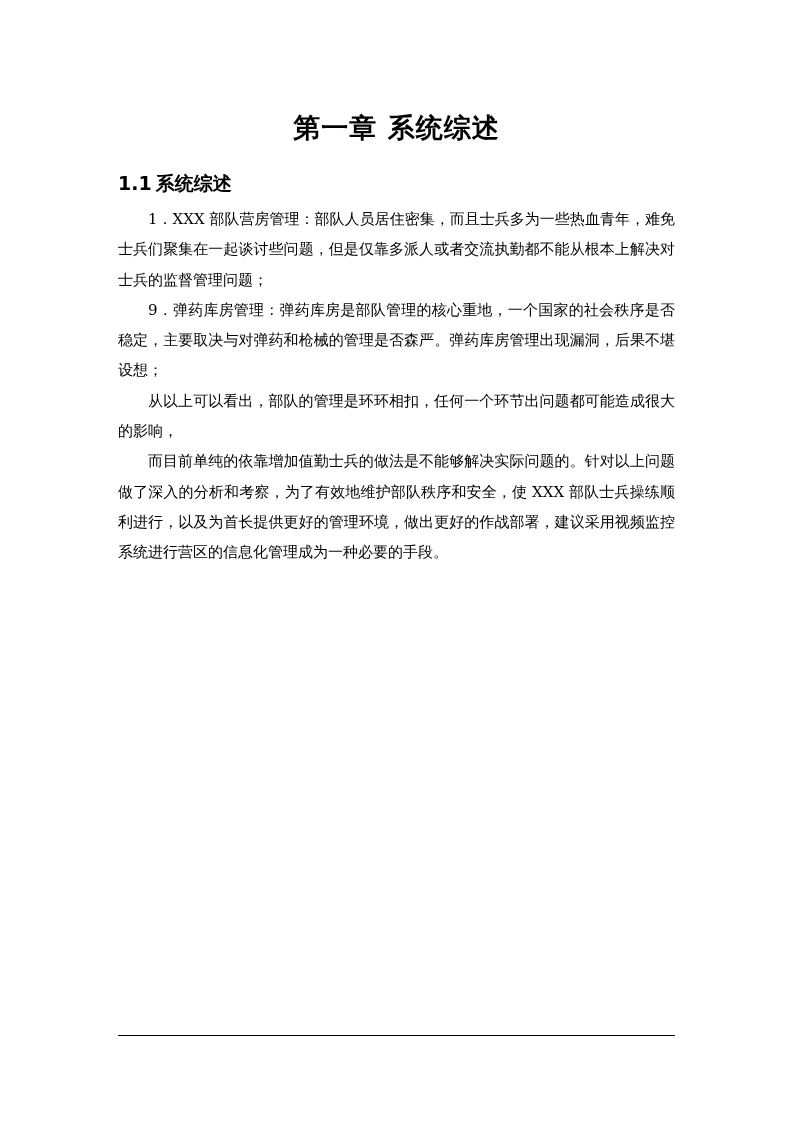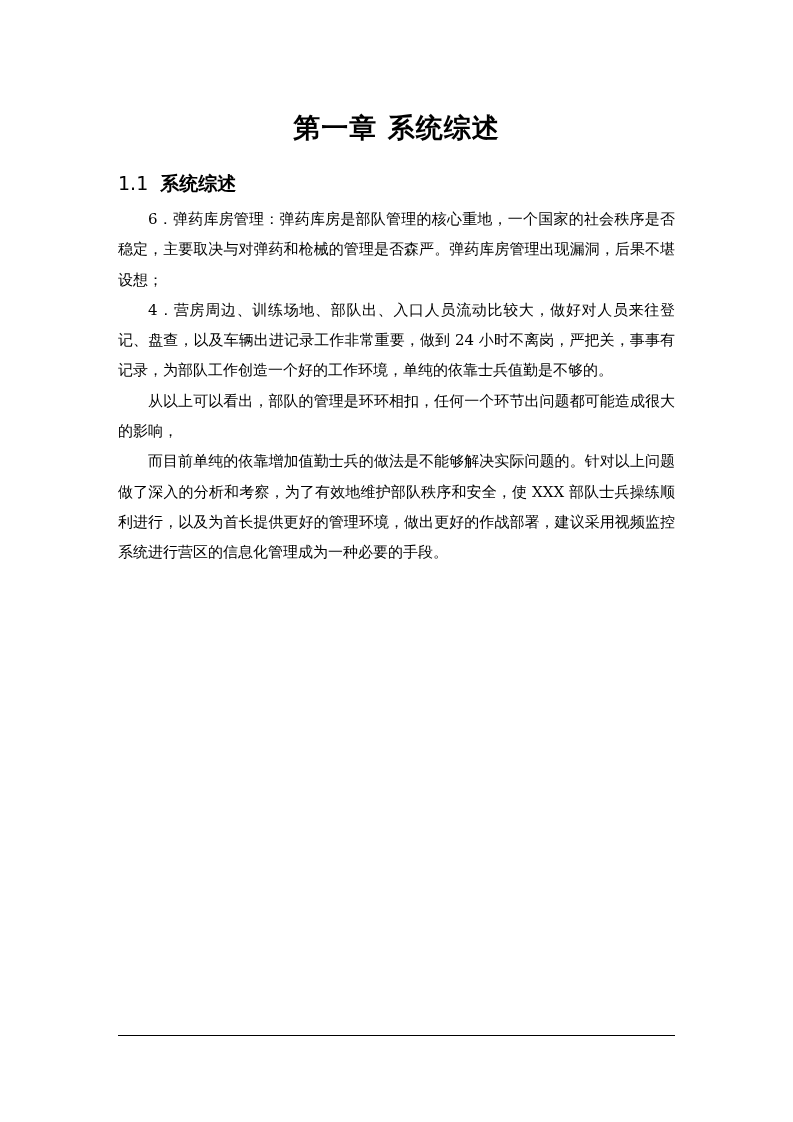--- a/index.html
+++ b/index.html
@@ -36,22 +36,22 @@
     .section-title {
       position: absolute;
       top: 168px;
       left: 118px;
       font-family: "DejaVu Sans", "Liberation Sans", sans-serif;
       font-weight: bold;
       font-size: 19px;
       line-height: 30px;
     }
     .section-title .num {
-      font-weight: normal;
-      margin-right: 12px;
+      font-weight: bold;
+      margin-right: 4px;
     }
     .body {
       position: absolute;
       top: 204px;
       left: 118px;
       width: 557px;
       font-family: "DejaVu Serif", "Liberation Serif", serif;
       font-size: 15px;
       line-height: 30.3px;
       text-align: justify;
@@ -75,20 +75,20 @@
 <body>
 
 <div class="page">
   <div class="chapter-title">第一章  系统综述</div>
 
   <div class="section-title">
     <span class="num">1.1</span><span>系统综述</span>
   </div>
 
   <div class="body">
-    <p>6．弹药库房管理：弹药库房是部队管理的核心重地，一个国家的社会秩序是否稳定，主要取决与对弹药和枪械的管理是否森严。弹药库房管理出现漏洞，后果不堪设想；</p>
-    <p>4．营房周边、训练场地、部队出、入口人员流动比较大，做好对人员来往登记、盘查，以及车辆出进记录工作非常重要，做到 24 小时不离岗，严把关，事事有记录，为部队工作创造一个好的工作环境，单纯的依靠士兵值勤是不够的。</p>
+    <p>1．XXX 部队营房管理：部队人员居住密集，而且士兵多为一些热血青年，难免士兵们聚集在一起谈讨些问题，但是仅靠多派人或者交流执勤都不能从根本上解决对士兵的监督管理问题；</p>
+    <p>9．弹药库房管理：弹药库房是部队管理的核心重地，一个国家的社会秩序是否稳定，主要取决与对弹药和枪械的管理是否森严。弹药库房管理出现漏洞，后果不堪设想；</p>
     <p>从以上可以看出，部队的管理是环环相扣，任何一个环节出问题都可能造成很大的影响，</p>
     <p>而目前单纯的依靠增加值勤士兵的做法是不能够解决实际问题的。针对以上问题做了深入的分析和考察，为了有效地维护部队秩序和安全，使 XXX 部队士兵操练顺利进行，以及为首长提供更好的管理环境，做出更好的作战部署，建议采用视频监控系统进行营区的信息化管理成为一种必要的手段。</p>
   </div>
 
   <div class="footer-rule"></div>
 </div>
 
 </body></html>

